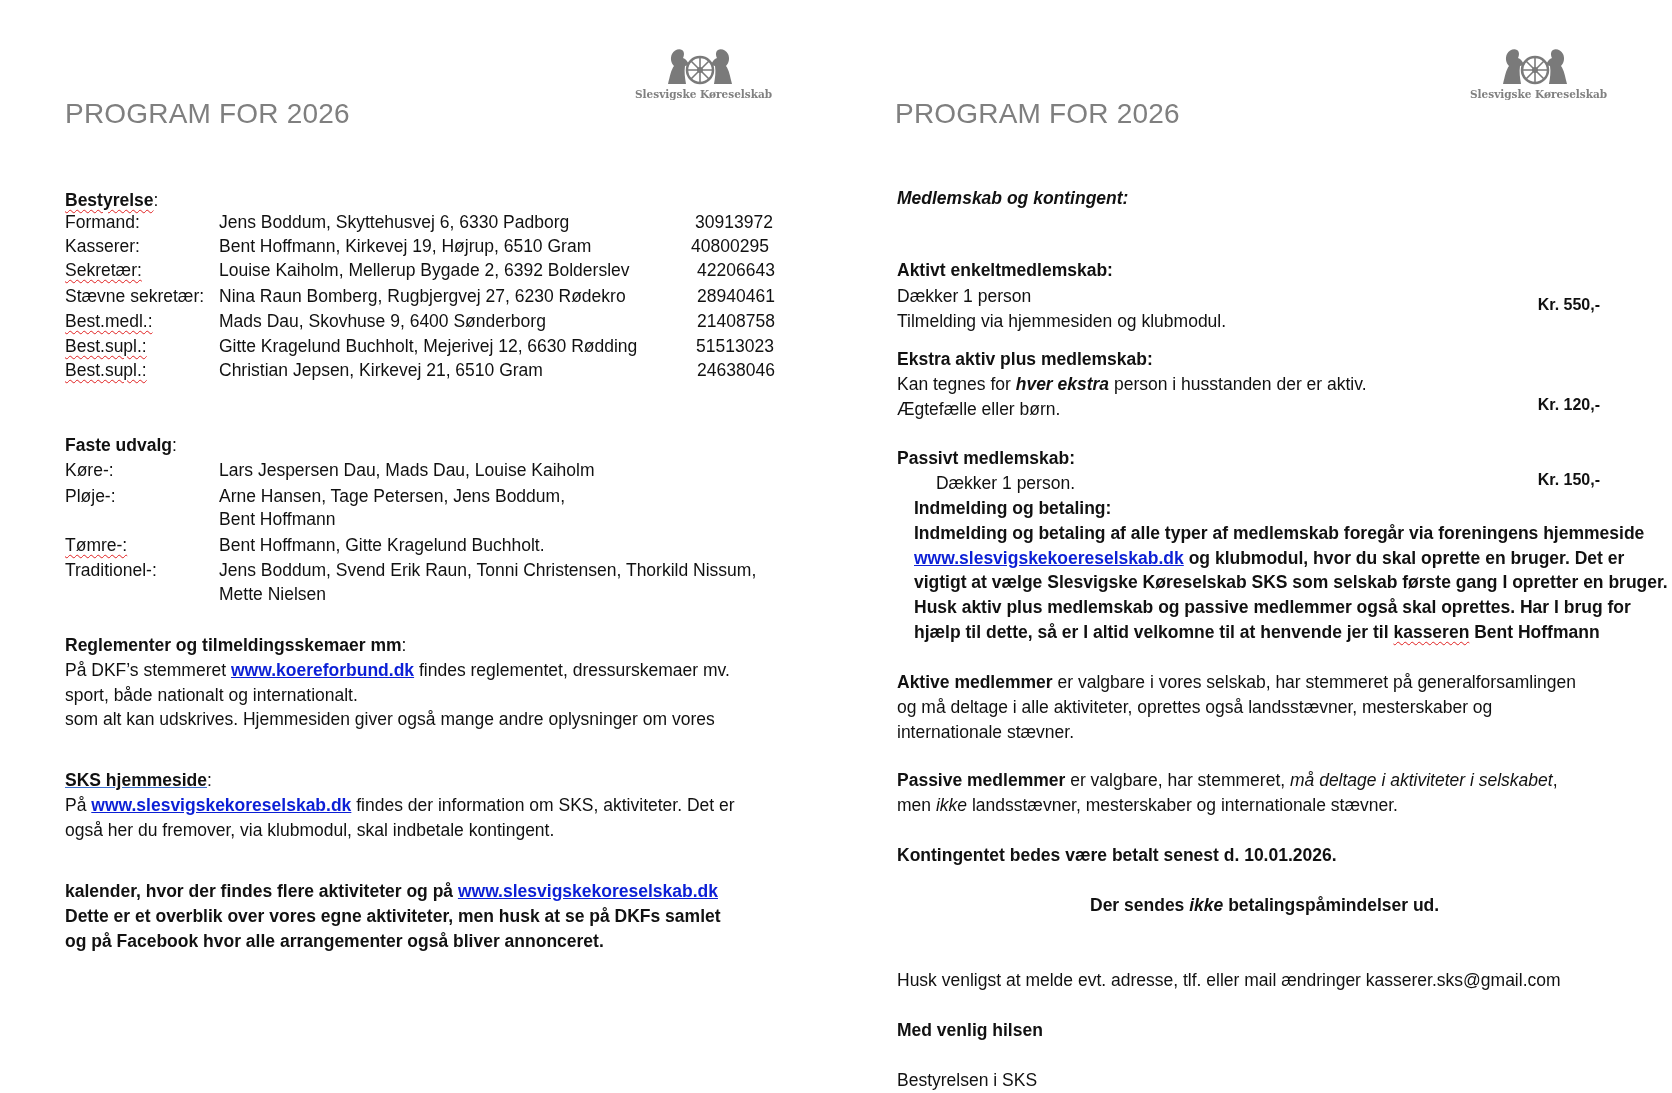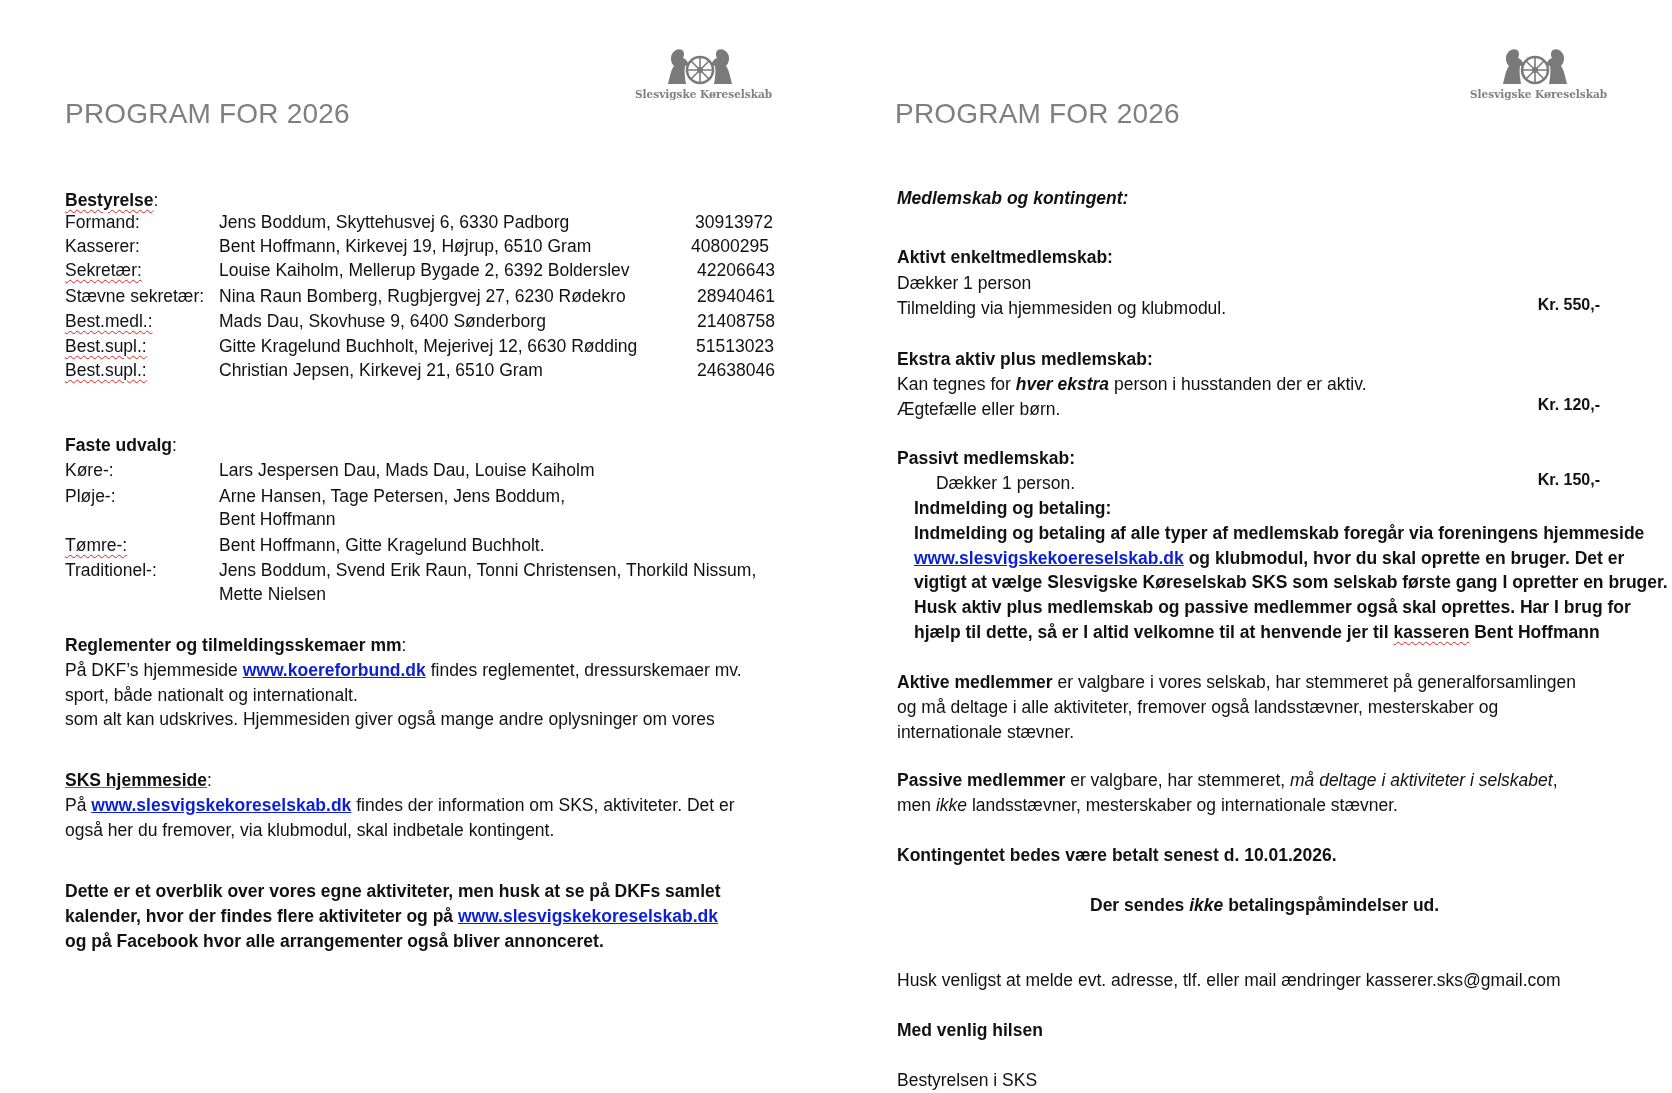--- a/index.html
+++ b/index.html
@@ -106,34 +106,34 @@
   <div class="row" style="top:560px;">
     <span class="role">Traditionel-:</span>
     <span class="addr">Jens Boddum, Svend Erik Raun, Tonni Christensen, Thorkild Nissum,</span>
   </div>
   <div class="row" style="top:584px;">
     <span class="addr">Mette Nielsen</span>
   </div>
 
   <div class="para" style="left:65px; top:633px;">
     <div><span class="b">Reglementer og tilmeldingsskemaer mm</span><span>:</span></div>
-    <div><span>På DKF’s hjemmeside </span><a class="link">www.koereforbund.dk</a><span> findes reglementet, dressurskemaer mv.</span></div>
+    <div><span>På DKF’s stemmeret </span><a class="link">www.koereforbund.dk</a><span> findes reglementet, dressurskemaer mv.</span></div>
     <div>sport, både nationalt og internationalt.</div>
     <div>som alt kan udskrives. Hjemmesiden giver også mange andre oplysninger om vores</div>
   </div>
 
   <div class="para" style="left:65px; top:756px;margin-top:12px;">
     <div><span class="b blue-ul">SKS hjemmeside</span><span>:</span></div>
     <div><span>På </span><a class="link">www.slesvigskekoreselskab.dk</a><span> findes der information om SKS, aktiviteter. Det er</span></div>
     <div>også her du fremover, via klubmodul, skal indbetale kontingent.</div>
   </div>
 
   <div class="para b" style="left:65px; top:879px;">
+    <div><span>kalender, hvor der findes flere aktiviteter og på </span><a class="link">www.slesvigskekoreselskab.dk</a></div>
     <div>Dette er et overblik over vores egne aktiviteter, men husk at se på DKFs samlet</div>
-    <div><span>kalender, hvor der findes flere aktiviteter og på </span><a class="link">www.slesvigskekoreselskab.dk</a></div>
     <div>og på Facebook hvor alle arrangementer også bliver annonceret.</div>
   </div>
 </div>
 
 <div class="page right">
 
   <div class="logo" style="left:634px;">
     <svg width="80" height="46" viewBox="0 0 80 46">
       <g fill="#7a7a7a">
         <circle cx="40" cy="30" r="13" fill="none" stroke="#7a7a7a" stroke-width="2.5"></circle>
@@ -143,21 +143,21 @@
         <path d="M72 44c-2-8-3-14-6-18 3-3 4-8 2-12-2-4-7-6-10-4-3 2-2 6-1 8-3 1-5 4-6 7l4 1c1 6 0 12-1 18z"></path>
       </g>
     </svg>
     <div class="lname">Slesvigske Køreselskab</div>
   </div>
 
   <div class="title" style="left:59px;">PROGRAM FOR 2026</div>
 
   <div class="txt b i" style="left:61px; top:186px;">Medlemskab og kontingent:</div>
 
-  <div class="para" style="left:61px; top:243px;">
+  <div class="para" style="left:61px; top:256px;">
     <div class="b" style="line-height:28px">Aktivt enkeltmedlemskab:</div>
     <div>Dækker 1 person</div>
     <div>Tilmelding via hjemmesiden og klubmodul.</div>
   </div>
   <div class="price" style="top:296px;">Kr. 550,-</div>
 
   <div class="para" style="left:61px; top:347px;">
     <div class="b">Ekstra aktiv plus medlemskab:</div>
     <div><span>Kan tegnes for </span><span class="b i">hver ekstra</span><span> person i husstanden der er aktiv.</span></div>
     <div>Ægtefælle eller børn.</div>
@@ -174,21 +174,21 @@
     <div>Indmelding og betaling:</div>
     <div>Indmelding og betaling af alle typer af medlemskab foregår via foreningens hjemmeside</div>
     <div><a class="link">www.slesvigskekoereselskab.dk</a><span> og klubmodul, hvor du skal oprette en bruger. Det er</span></div>
     <div>vigtigt at vælge Slesvigske Køreselskab SKS som selskab første gang I opretter en bruger.</div>
     <div>Husk aktiv plus medlemskab og passive medlemmer også skal oprettes. Har I brug for</div>
     <div><span>hjælp til dette, så er I altid velkomne til at henvende jer til </span><span class="spell">kasseren</span><span> Bent Hoffmann</span></div>
   </div>
 
   <div class="para" style="left:61px; top:670px;">
     <div><span class="b">Aktive medlemmer</span><span> er valgbare i vores selskab, har stemmeret på generalforsamlingen</span></div>
-    <div>og må deltage i alle aktiviteter, fremover også landsstævner, mesterskaber og</div>
+    <div>og må deltage i alle aktiviteter, oprettes også landsstævner, mesterskaber og</div>
     <div>internationale stævner.</div>
   </div>
 
   <div class="para" style="left:61px; top:768px;">
     <div><span class="b">Passive medlemmer</span><span> er valgbare, har stemmeret, </span><span class="i">må deltage i aktiviteter i selskabet</span><span>,</span></div>
     <div><span>men </span><span class="i">ikke</span><span> landsstævner, mesterskaber og internationale stævner.</span></div>
   </div>
 
   <div class="txt b" style="left:61px; top:843px;">Kontingentet bedes være betalt senest d. 10.01.2026.</div>
 

